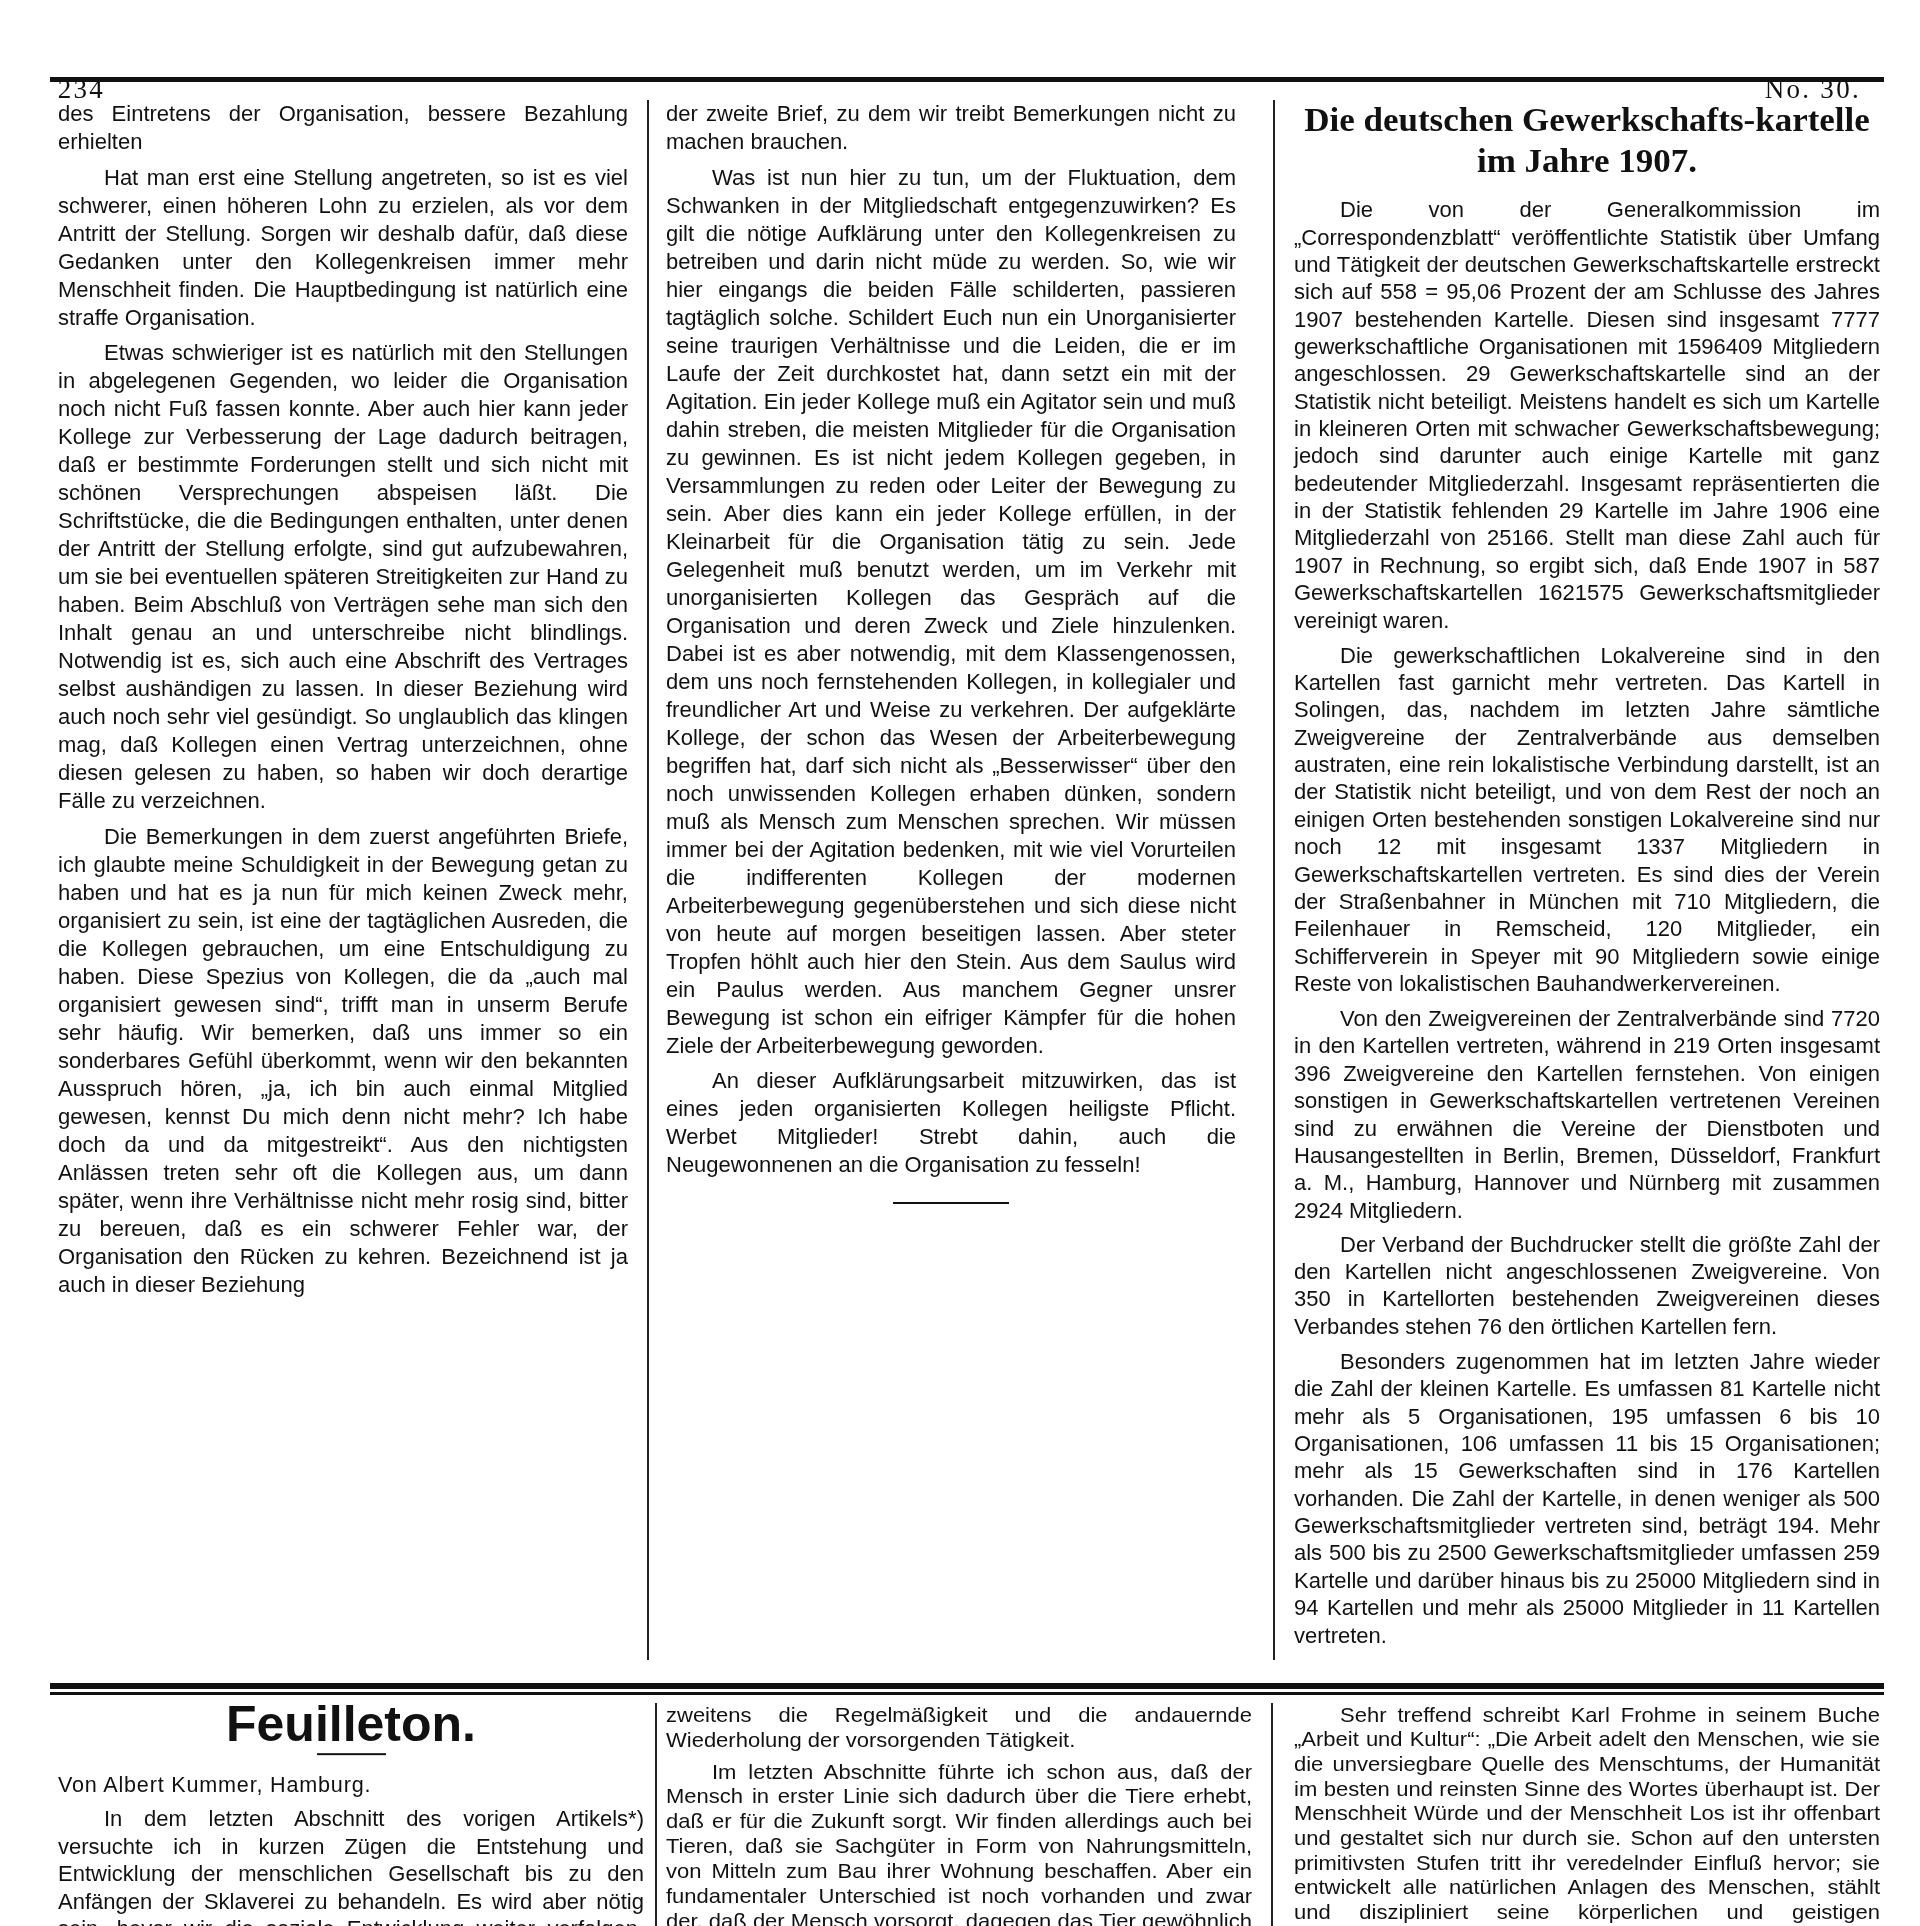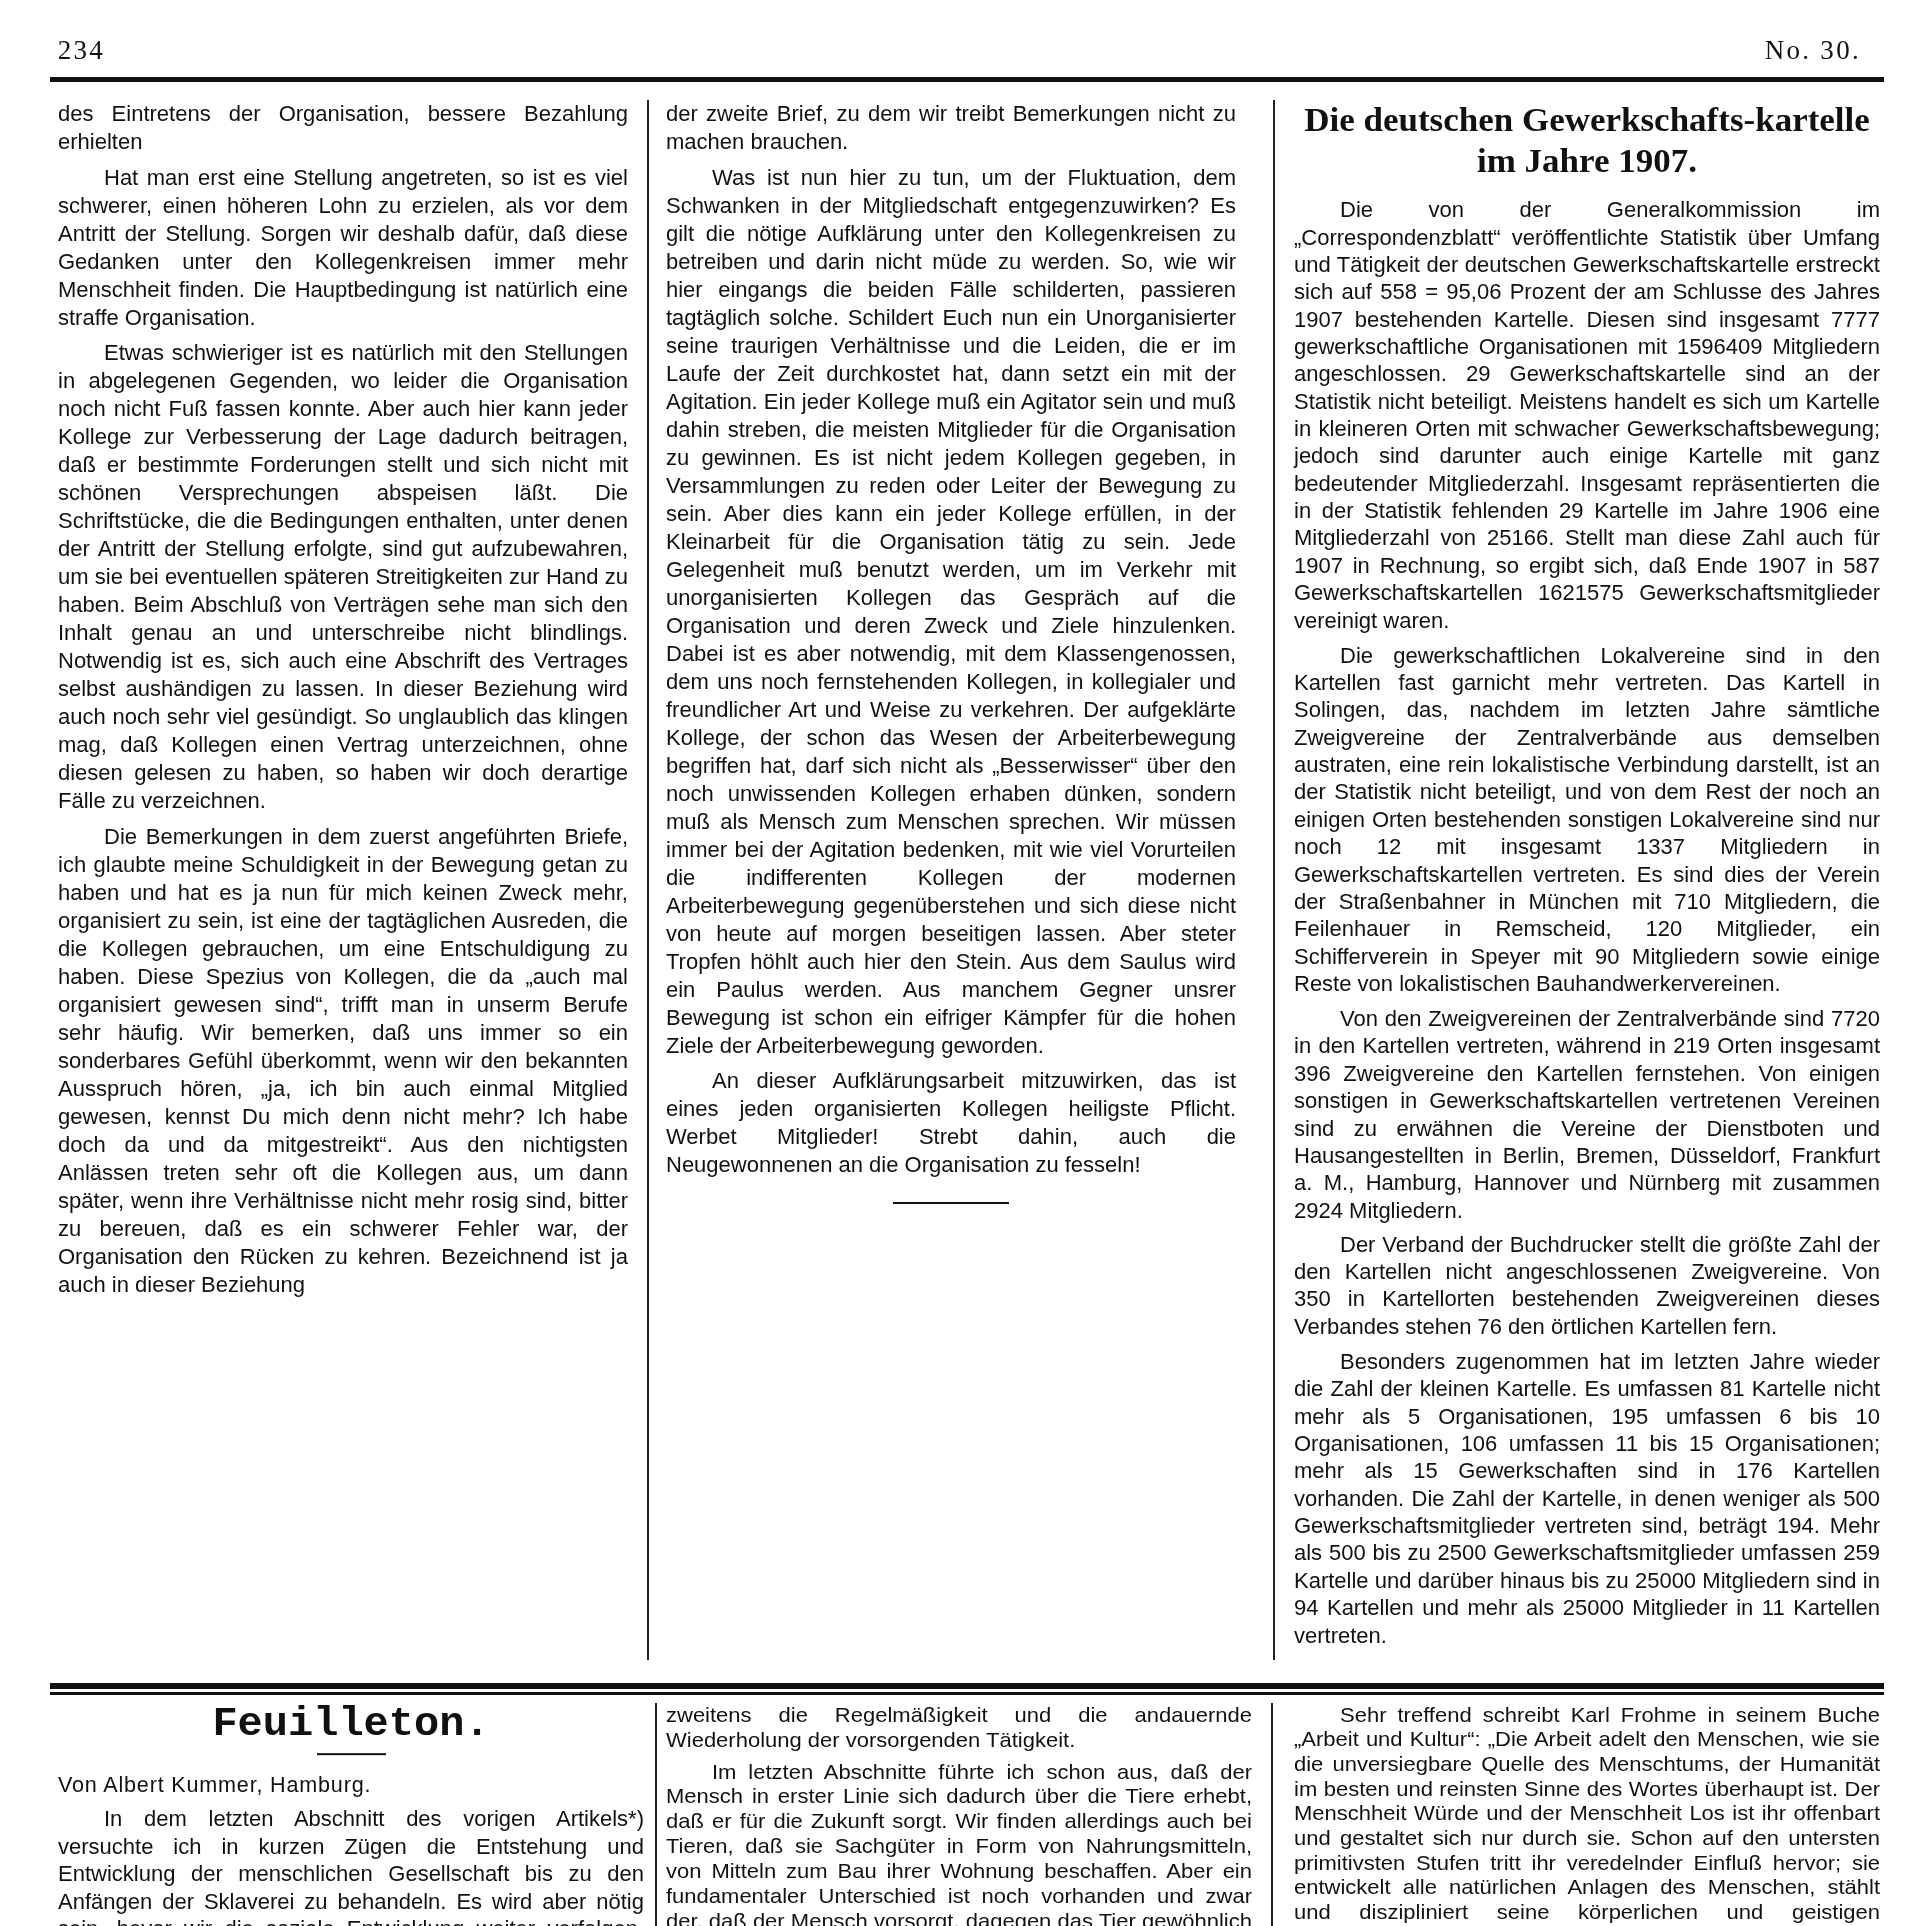--- a/index.html
+++ b/index.html
@@ -5,21 +5,21 @@
   html, body { margin: 0; padding: 0; background: #ffffff; }
   body {
     width: 1920px; height: 2685px; position: relative; overflow: hidden;
     font-family: "Liberation Sans Narrow", "Liberation Sans", sans-serif;
     color: #111;
   }
   .page { position: absolute; left: 50px; top: 27px; width: 1811px; }
   .masthead {
     position: relative; height: 39px;
     font-family: "Liberation Serif", serif;
-    font-size: 27px; letter-spacing: 2.3px;
+    font-size: 27px; letter-spacing: 2.3px; margin-top: 39px;
   }
   .masthead .pg { position: absolute; left: 7.7px; top: 7.7px; }
   .masthead .title { position: absolute; left: 559px; top: 7.7px; }
   .masthead .no { position: absolute; right: 0; top: 7.7px; }
   .rule-thick { position: absolute; left: 50px; width: 1834px; height: 4.6px; background: #111; }
   .rule-double { position: absolute; left: 50px; width: 1834px; }
   .rule-double .a { height: 6.2px; background: #111; }
   .rule-double .b { height: 2.3px; background: #111; margin-top: 3.1px; }
   .col {
     position: absolute;
@@ -29,22 +29,22 @@
     transform-origin: 0 0;
   }
   .col p { margin: 0 0 7.7px 0; text-indent: 46px; }
   .col p.noindent { text-indent: 0; }
   .vrule { position: absolute; width: 1.9px; background: #222; }
   .headline {
     font-family: "Liberation Serif", serif; font-weight: bold;
     font-size: 35px; line-height: 42px; text-align: center; margin-bottom: 15.4px;
   }
   .feuilleton-title {
-    font-family: Liberation Mono, monospace; font-weight: bold;
-    font-size: 42px; text-align: center; margin: 7.7px 0 3.9px 0;
+    font-family: Liberation Sans, sans-serif; font-weight: bold;
+    font-size: 50px; text-align: center; margin: 7.7px 0 3.9px 0;
   }
   .short-rule { width: 69px; height: 2.3px; background: #111; margin: 15.4px auto; }
   .subhead {
     font-family: "Liberation Sans", sans-serif; font-weight: bold;
     font-size: 21.6px; line-height: 27px; text-align: center;
   }
   .byline { text-align: left; font-size: 21.6px; margin: 7.7px 0; letter-spacing: 0.8px; }
   .end-rule { width: 116px; height: 1.9px; background: #111; margin: 23px auto 0 auto; }
 </style>
 </head>

